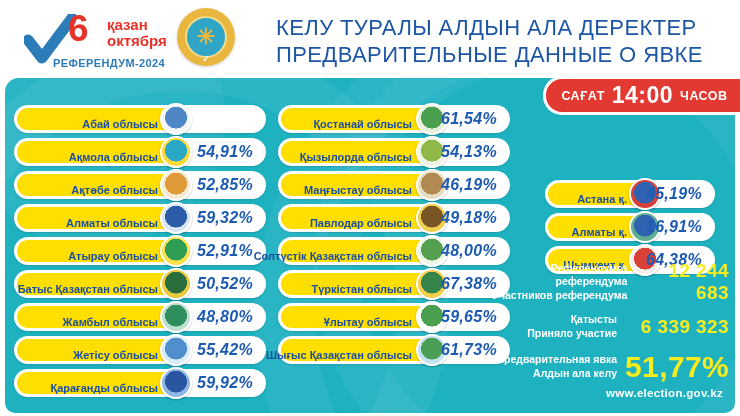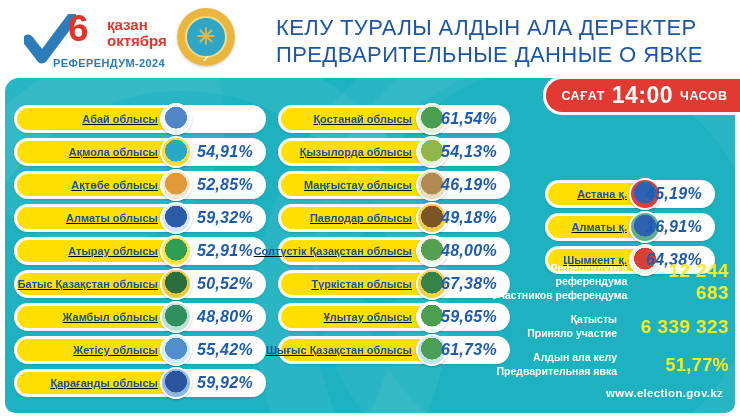--- a/index.html
+++ b/index.html
@@ -37,38 +37,38 @@
   .time-pill .small{font-size:12.5px;font-weight:bold;letter-spacing:.5px;}
   .time-pill .big{font-size:23px;font-weight:bold;letter-spacing:.5px;}
   
   .col{position:absolute;}
   .col-left{left:9px;top:27px;width:252px;}
   .col-mid{left:273px;top:27px;width:232px;}
   .col-cities{left:540px;top:62px;width:170px;margin-top:40px;}
   .row{position:relative;height:28px;background:#ffffff;border-radius:14px;margin-bottom:5px;
         box-shadow:0 1px 2px rgba(0,0,0,.12);}
   .band{position:absolute;left:3px;top:3px;bottom:3px;background:#ffdf00;border-radius:11px;
-        display:flex;align-items:center;justify-content:flex-end;text-decoration:underline;}
+        display:flex;align-items:flex-end;justify-content:flex-end;}
   .col-left  .band{width:168px;}
   .col-mid   .band{width:158px;}
   .col-cities .band{width:106px;}
   .rname{font-size:11px;font-weight:bold;color:#1b4fa0;padding-right:27px;white-space:nowrap;}
   .emblem{position:absolute;width:32px;height:32px;top:-2px;border-radius:50%;
         border:2px solid #ffffff;box-sizing:border-box;box-shadow:0 1px 2px rgba(0,0,0,.25);}
   .col-left  .emblem{left:146px;}
   .col-mid   .emblem{left:138px;}
   .col-cities .emblem{left:84px;}
   .pct{position:absolute;right:4px;width:74px;text-align:center;top:50%;transform:translateY(-50%);
         font-size:16px;font-weight:bold;font-style:italic;color:#1d5bb3;letter-spacing:.3px;}
   
   .stats{position:absolute;right:6px;top:182px;width:238px;}
   .stat{display:flex;align-items:center;justify-content:flex-end;gap:8px;margin-bottom:8px;min-height:30px;}
   .stat-labels{text-align:right;font-size:10.5px;font-weight:bold;color:#ffffff;line-height:1.3;}
   .stat-num{width:104px;font-size:19px;font-weight:bold;color:#f7ec1f;letter-spacing:.4px;text-align:right;}
-  .stat:last-child .stat-num{font-size:18px;}
+  .stat:last-child .stat-num{font-size:30px;}
   
   .site{position:absolute;right:12px;bottom:14px;font-size:11.5px;font-weight:bold;color:#ffffff;letter-spacing:.3px;}
 </style>
 </head>
 <body>
 
 <div class="stage">
 
   <div class="badge">
     <svg class="check" width="52" height="50" viewBox="0 0 52 50">
@@ -278,22 +278,22 @@
   <div class="stat">
     <div class="stat-labels">
       <div>Қатысты</div>
       <div>Приняло участие</div>
     </div>
     <div class="stat-num">6 339 323</div>
   </div>
 
   <div class="stat">
     <div class="stat-labels">
+      <div>Предварительная явка</div>
       <div>Алдын ала келу</div>
-      <div>Предварительная явка</div>
     </div>
     <div class="stat-num">51,77%</div>
   </div>
 </div>
 
     <div class="site">www.election.gov.kz</div>
   </div>
 </div>
 
 </body></html>

